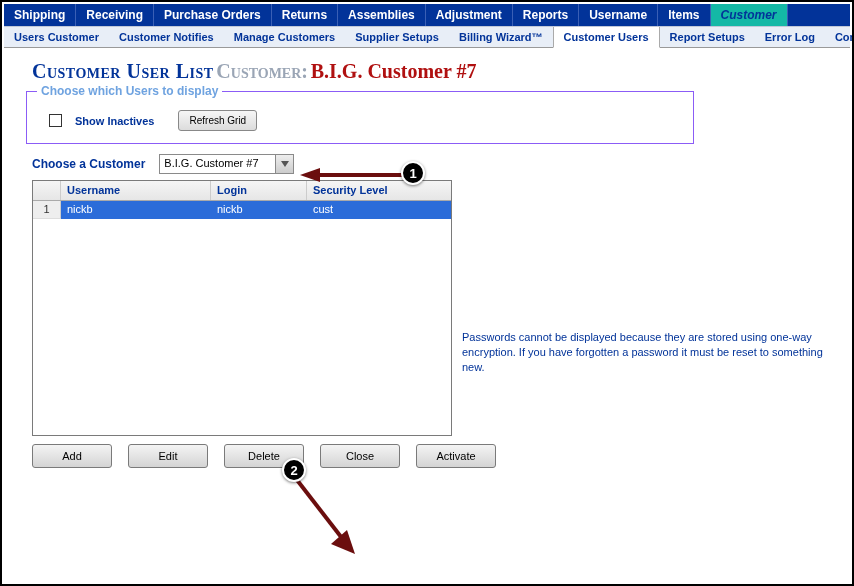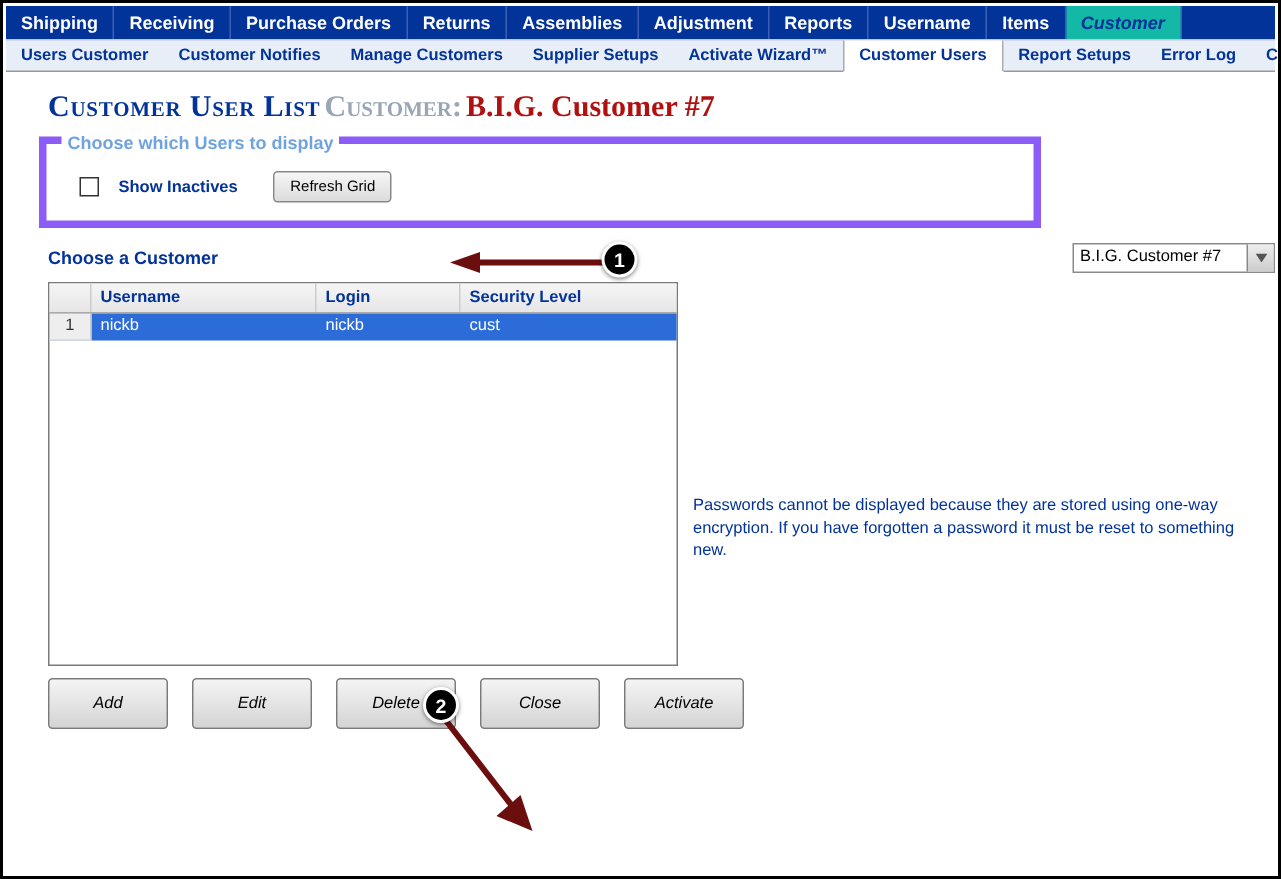--- a/index.html
+++ b/index.html
@@ -76,21 +76,21 @@
     font-weight: bold;
     font-size: 20px;
   }
   .page-title-cust {
     color: #b01010;
     font-weight: bold;
     font-size: 20px;
   }
   .filter-box {
     margin: 4px 0 4px 22px;
-    border: 5px solid #8b5cf6;
+    border: 1px solid #8b5cf6;
     width: 668px;
     padding: 0;
     position: relative;
   }
   .filter-legend {
     color: #6fa3e0;
     font-weight: bold;
     font-size: 12px;
     background: #fff;
     position: relative;
@@ -126,21 +126,20 @@
     font-size: 10px;
     padding: 4px 10px;
     cursor: pointer;
     font-family: Verdana, Arial, sans-serif;
   }
   .choose-row {
     margin: 10px 0 4px 28px;
     display: flex;
     align-items: center;
     gap: 14px;
-    justify-content: space-between;
   }
   .choose-label {
     color: #023399;
     font-weight: bold;
     font-size: 12px;
   }
   .dropdown {
     display: inline-flex;
     align-items: stretch;
     height: 20px;
@@ -213,28 +212,27 @@
     line-height: 1.35;
   }
   .info-text p { margin: 0 0 14px 0; }
   .action-row {
     margin: 8px 0 0 28px;
     display: flex;
     gap: 16px;
   }
   .abtn {
     width: 80px;
-    height: 34px;
+    height: 24px;
     background: linear-gradient(#f4f4f4, #d4d4d4);
     border: 1px solid #7a7a7a;
     border-radius: 3px;
     font-size: 11px;
     cursor: pointer;
     font-family: Verdana, Arial, sans-serif;
-    font-style: italic;
   }
   .callout {
     position: absolute;
     width: 24px;
     height: 24px;
     border-radius: 50%;
     background: #000;
     border: 2px solid #fff;
     box-shadow: 0 1px 3px rgba(0,0,0,0.5);
     color: #fff;
@@ -265,21 +263,21 @@
   <div class="topnav-item">Username</div>
   <div class="topnav-item">Items</div>
   <div class="topnav-item active">Customer</div>
 </div>
 
 <div class="subnav">
   <div class="subnav-item">Users Customer</div>
   <div class="subnav-item">Customer Notifies</div>
   <div class="subnav-item">Manage Customers</div>
   <div class="subnav-item">Supplier Setups</div>
-  <div class="subnav-item">Activate Wizard™</div>
+  <div class="subnav-item">Billing Wizard™</div>
   <div class="subnav-item active">Customer Users</div>
   <div class="subnav-item">Report Setups</div>
   <div class="subnav-item">Error Log</div>
   <div class="subnav-item">Connect</div>
 </div>
 
 <div class="page-title-row">
   <span class="page-title-label">Customer User List</span>
   <span class="page-title-sub">Customer:</span>
   <span class="page-title-cust">B.I.G. Customer #7</span>

